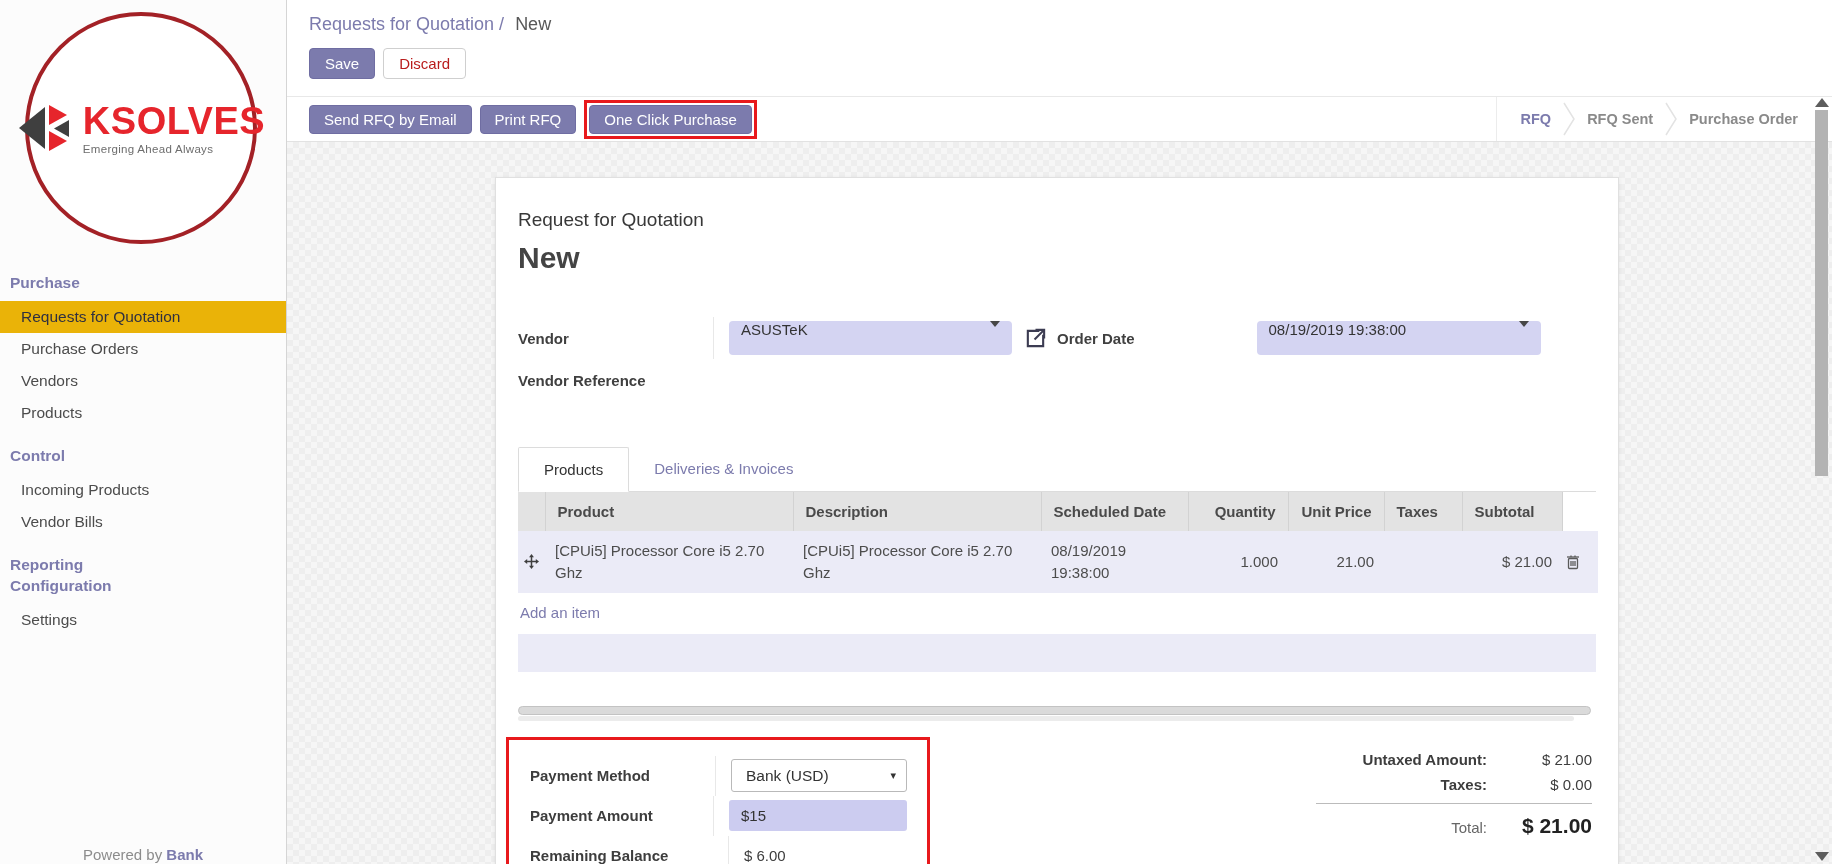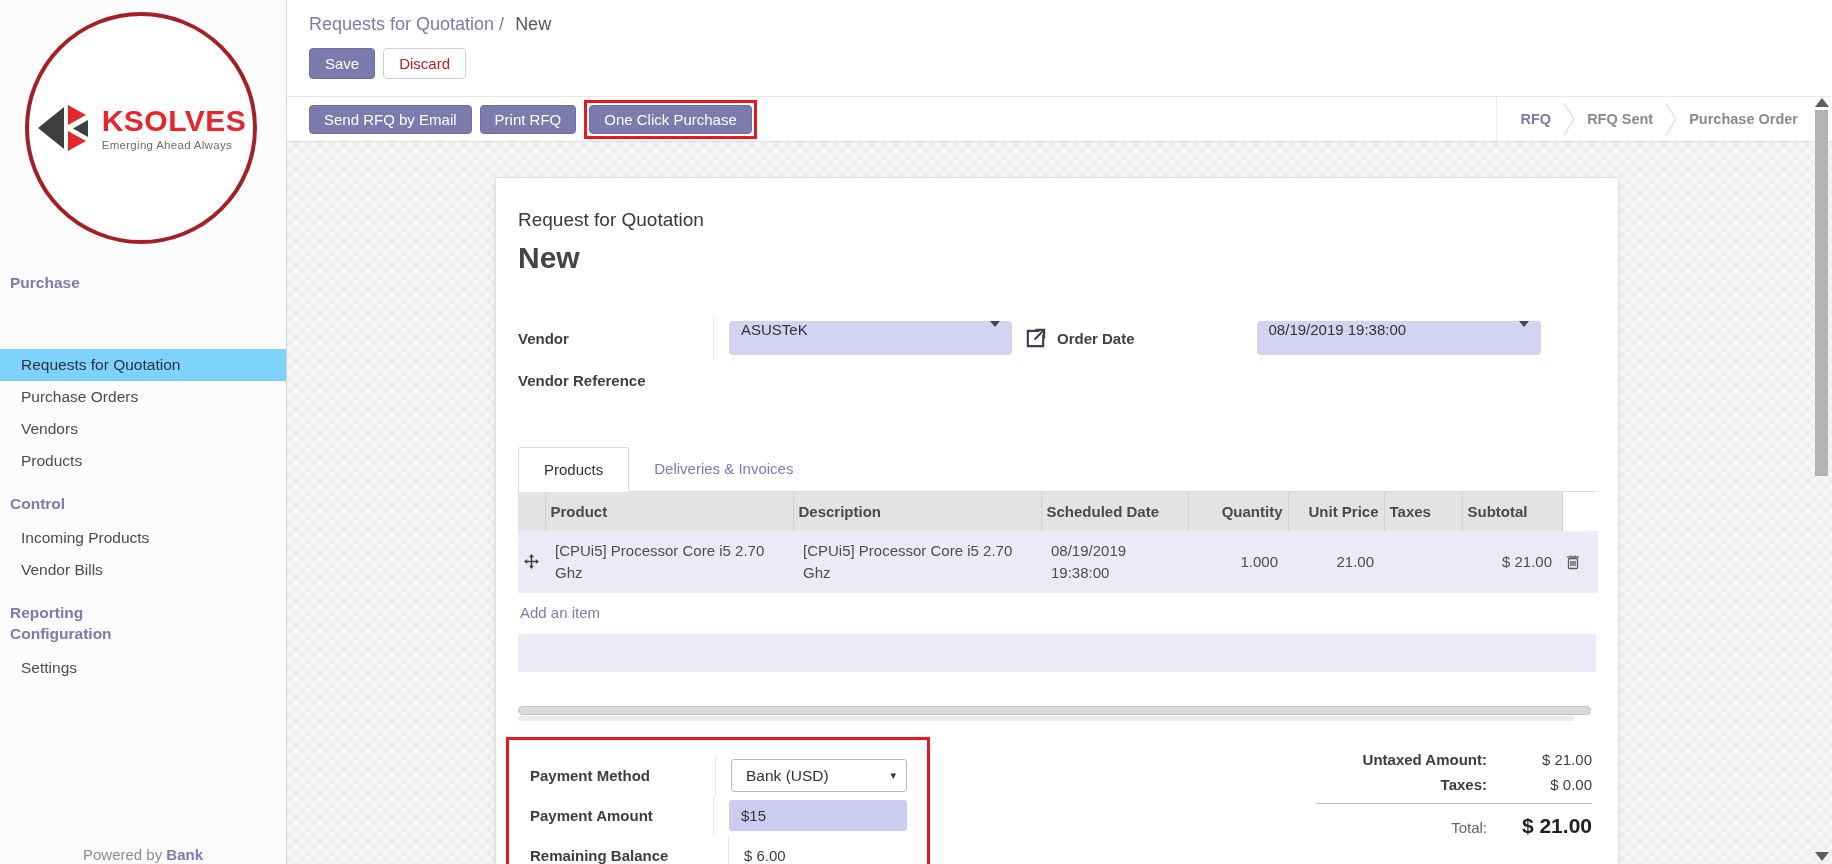--- a/index.html
+++ b/index.html
@@ -3,26 +3,26 @@
 <meta charset="utf-8">
 <style>
   * { margin:0; padding:0; box-sizing:border-box; }
   html,body { width:1832px; height:864px; overflow:hidden; }
   body { font-family:"Liberation Sans", sans-serif; display:flex; background:#fff; color:#4c4c4c; }
 
   
   .sidebar { width:287px; min-width:287px; background:#fcfcfc; border-right:1px solid #d5d5d5; position:relative; }
   .logo-wrap { width:232px; height:232px; margin:12px 0 0 25px; border:4px solid #a32126; border-radius:50%; background:#fff;
                display:flex; align-items:center; justify-content:center; gap:8px; }
-  .logo-text .brand { color:#e6252c; font-weight:bold; font-size:30px; letter-spacing:0.5px; line-height:1; }
+  .logo-text .brand { color:#e6252c; font-weight:bold; font-size:38px; letter-spacing:0.5px; line-height:1; }
   .logo-text .tagline { color:#6d6d6d; font-size:11.5px; margin-top:3px; letter-spacing:0.3px; }
   .menu { margin-top:22px; }
   .menu-title { color:#7c7bad; font-weight:bold; font-size:15.5px; padding:7px 120px 7px 10px; line-height:1.35; }
   .menu-item { font-size:15.5px; color:#4c4c4c; padding:7px 6px 7px 21px; cursor:pointer; }
-  .menu-item.active { background:#7dd3fc; color:#30303f;margin-top:48px; }
+  .menu-item.active { background:#eab308; color:#30303f; }
   .menu-gap { height:10px; }
   .sidebar-footer { position:absolute; bottom:0; width:100%; text-align:center; font-size:15px; color:#8c8c8c; padding-bottom:1px; }
   .sidebar-footer b { color:#7c7bad; }
 
   
   .main { flex:1; display:flex; flex-direction:column; position:relative; }
   .topbar { background:#fff; padding:14px 0 0 22px; height:97px; border-bottom:1px solid #e8e8e8; }
   .breadcrumb { font-size:18px; }
   .breadcrumb .parent { color:#7c7bad; cursor:pointer; }
   .breadcrumb .current { color:#585858; margin-left:6px; }
@@ -65,21 +65,21 @@
 
   
   .tabs { margin-top:46px; display:flex; border-bottom:1px solid #dcdcdc; }
   .tab { padding:13px 25px; font-size:15px; cursor:pointer; }
   .tab.active { background:#fff; border:1px solid #dcdcdc; border-bottom:1px solid #fff; margin-bottom:-1px; color:#333; border-radius:2px 2px 0 0; }
   .tab.link { color:#7c7bad; }
 
   
   table.lines { width:100%; border-collapse:collapse; table-layout:fixed; }
   .lines th { background:#e3e3e3; border-right:1px solid #d2d2d2; font-size:15px; color:#4a4a4a; text-align:left;
-              padding:9px 5px; font-weight:bold; line-height:1.4; }
+              padding:9px 12px; font-weight:bold; line-height:1.4; }
   .lines th.num, .lines td.num { text-align:right; }
   .lines th.no-bg { background:transparent; border-right:none; }
   .lines td { font-size:15px; color:#4c4c4c; padding:9px 10px; line-height:1.45; background:#ebebf7; }
   .lines td.handle-cell { text-align:center; padding:9px 2px; }
   .col-handle{width:27px;} .col-product{width:248px;} .col-desc{width:248px;} .col-sched{width:147px;}
   .col-qty{width:100px;} .col-price{width:96px;} .col-tax{width:78px;} .col-sub{width:100px;} .col-trash{width:36px;}
   .add-item { padding:11px 2px; font-size:15px; color:#7c7bad; cursor:pointer; width:fit-content; }
   .empty-strip { height:38px; background:#ebebf7; margin-top:2px; }
 
   .hscroll { margin-top:34px; }

